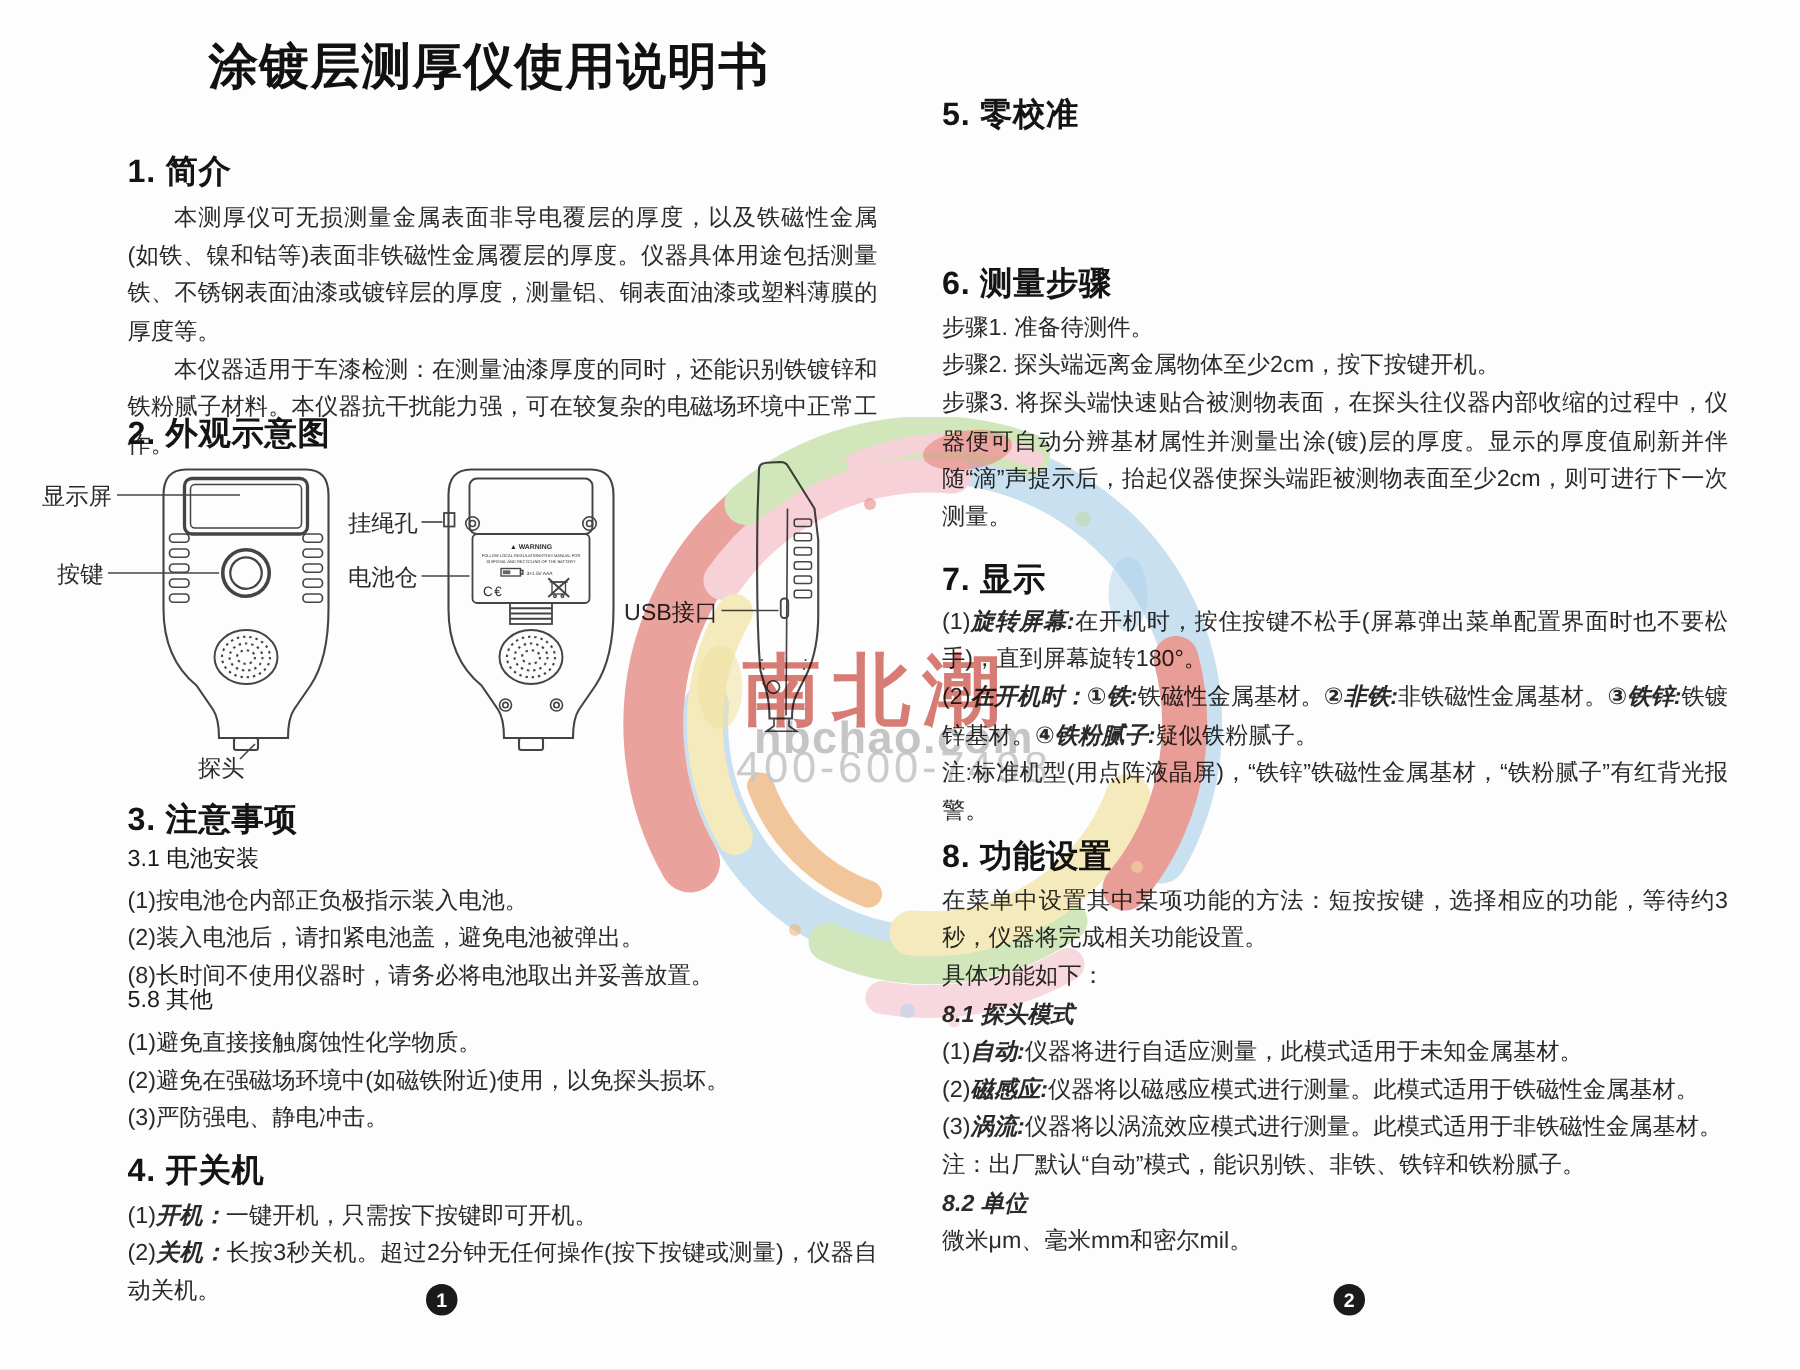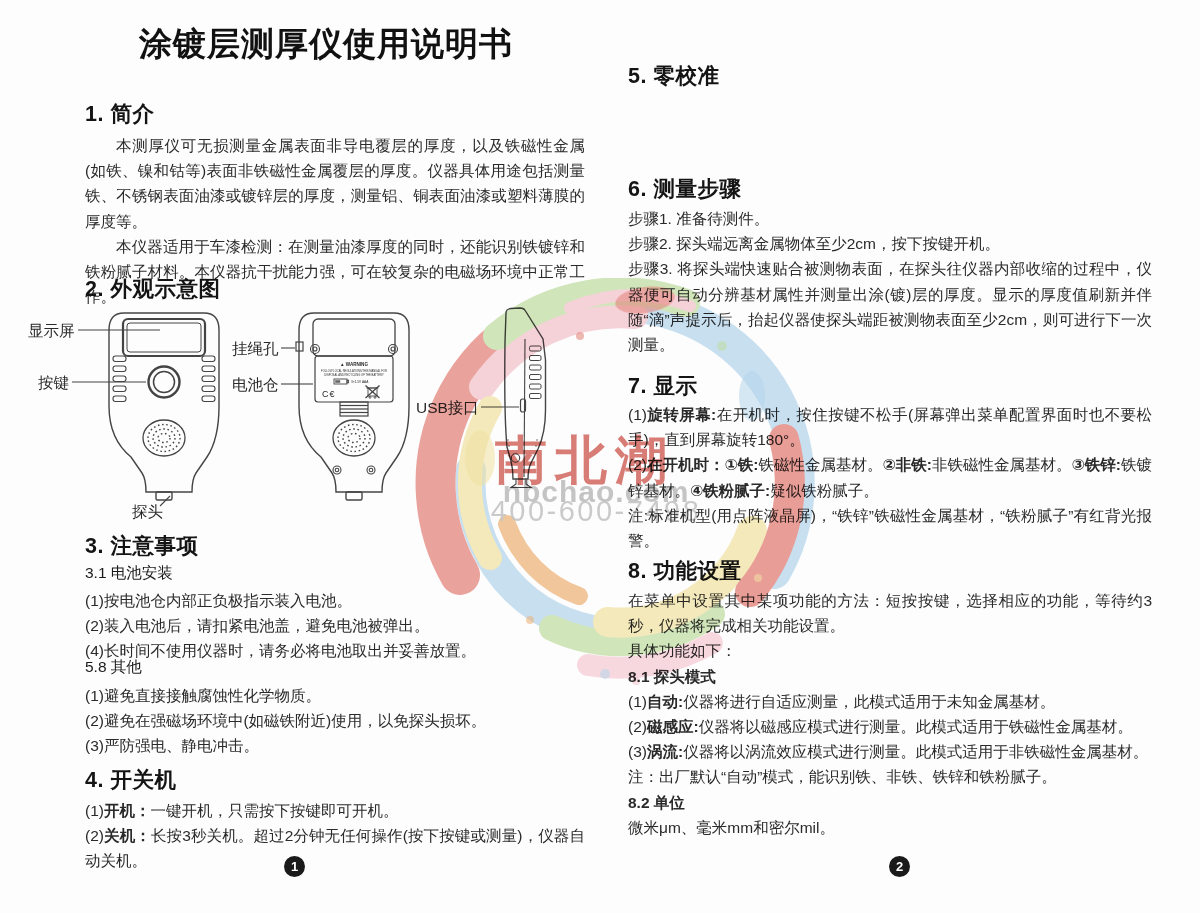--- a/index.html
+++ b/index.html
@@ -7,21 +7,21 @@
          font-family:"Liberation Sans","DejaVu Sans",sans-serif;color:#2a2a2a;}
   .blk{position:absolute;}
   .col-left{position:absolute;left:85px;top:0;width:500px;height:789px;}
   .col-right{position:absolute;left:628px;top:0;width:524px;height:913px;}
   .doc-title{font-size:33px;font-weight:900;letter-spacing:1px;text-align:center;width:442px;color:#111;}
   .sec-h{font-size:21.5px;font-weight:800;color:#141414;margin:0;letter-spacing:.5px;line-height:1.1;}
   .sub-h{font-size:15.5px;font-weight:400;color:#1a1a1a;margin:0;line-height:1.2;}
   .body-t{font-size:15.5px;line-height:25.2px;text-align:justify;color:#2a2a2a;width:100%;}
   .body-t p{margin:0;}
   .ind{text-indent:2em;}
-  .b{font-weight:700;}
+  .b{font-weight:700;font-style:italic;}
   .page-dot{position:absolute;width:21px;height:21px;border-radius:50%;background:#1a1a1a;color:#fff;
             display:flex;align-items:center;justify-content:center;font-size:13px;font-weight:700;}
   .diagram{position:absolute;left:20px;top:300px;}
   .diagram text{font-family:"Liberation Sans","DejaVu Sans",sans-serif;fill:#2a2a2a;}
   .watermark{position:absolute;left:390px;top:278px;width:470px;height:420px;
              mix-blend-mode:multiply;opacity:.85;pointer-events:none;}
   .wm-text{font-family:"Liberation Sans","DejaVu Sans",sans-serif;}
   svg{display:block;}
 </style>
 </head>
@@ -38,21 +38,21 @@
       <p class="ind">本仪器适用于车漆检测：在测量油漆厚度的同时，还能识别铁镀锌和铁粉腻子材料。本仪器抗干扰能力强，可在较复杂的电磁场环境中正常工作。</p>
     </div>
 
     <h2 class="blk sec-h" style="top:278px;">2. 外观示意图</h2>
 
     <h2 class="blk sec-h" style="top:535px;">3. 注意事项</h2>
     <h3 class="blk sub-h" style="top:564px;">3.1 电池安装</h3>
     <div class="blk body-t" style="top:588px;">
       <p>(1)按电池仓内部正负极指示装入电池。</p>
       <p>(2)装入电池后，请扣紧电池盖，避免电池被弹出。</p>
-      <p>(4)长时间不使用仪器时，请务必将电池取出并妥善放置。</p>
+      <p>(8)长时间不使用仪器时，请务必将电池取出并妥善放置。</p>
     </div>
     <h3 class="blk sub-h" style="top:658px;">5.8 其他</h3>
     <div class="blk body-t" style="top:683px;">
       <p>(1)避免直接接触腐蚀性化学物质。</p>
       <p>(2)避免在强磁场环境中(如磁铁附近)使用，以免探头损坏。</p>
       <p>(3)严防强电、静电冲击。</p>
     </div>
 
     <h2 class="blk sec-h" style="top:769px;">4. 开关机</h2>
     <div class="blk body-t" style="top:798px;">

